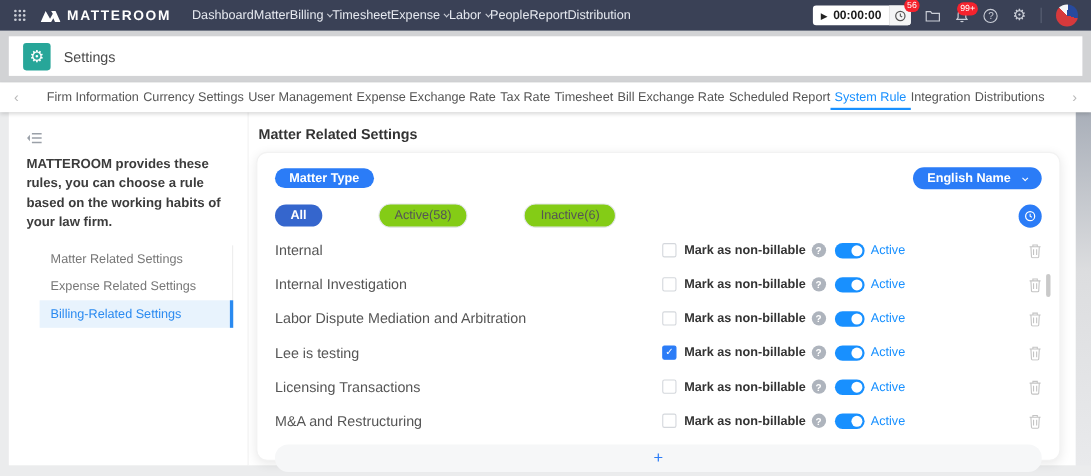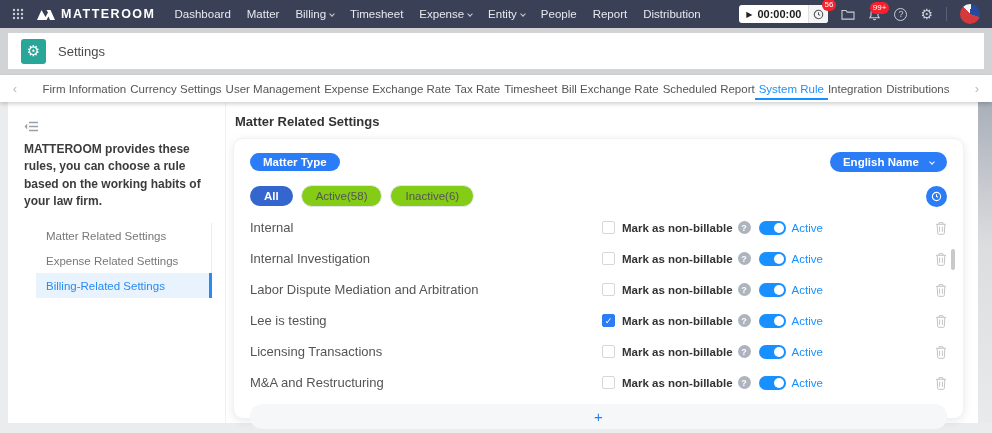--- a/index.html
+++ b/index.html
@@ -3,21 +3,21 @@
 <meta charset="utf-8">
 <style>
   * { margin:0; padding:0; box-sizing:border-box; }
   html,body { width:992px; height:433px; overflow:hidden; }
   body { background:#ebeced; font-family:"Liberation Sans","DejaVu Sans",sans-serif; }
 
   
   .topnav { height:28px; background:#3a4156; display:flex; align-items:center; padding:0 12px; }
   .nav-left { display:flex; align-items:center; gap:13px; flex:1; }
   .logo { display:flex; align-items:center; gap:6px; color:#fff; font-weight:700; font-size:12.5px; letter-spacing:1.5px; }
-  .nav-items { display:flex; gap:16px; margin-left:6px; }
+  .nav-items { display:flex; margin-left:6px; }
   .nav-item { color:#e6e9f0; font-size:11.5px; cursor:pointer; white-space:nowrap; }
   .chev { display:inline-block; width:4px; height:4px; border-right:1.2px solid #c9cdd6; border-bottom:1.2px solid #c9cdd6; transform:rotate(45deg); margin-left:4px; vertical-align:2px; }
   .nav-right { display:flex; align-items:center; gap:13px; }
   .timer { display:flex; align-items:stretch; background:#fff; border-radius:3px; height:18px; position:relative; }
   .timer-main { display:flex; align-items:center; gap:5px; padding:0 7px; }
   .play { font-size:8px; color:#222; }
   .timer-text { font-size:11px; font-weight:700; color:#1a1a1a; }
   .timer-clock { width:20px; display:flex; align-items:center; justify-content:center; border-left:1px solid #e0e0e0; background:#f4f5f6; border-radius:0 3px 3px 0; }
   .badge { position:absolute; top:-6px; right:-8px; background:#f5222d; color:#fff; font-size:8px; line-height:1; padding:2px 3px; border-radius:8px; min-width:12px; text-align:center; }
   .icon-btn { position:relative; display:flex; align-items:center; cursor:pointer; }
@@ -51,21 +51,21 @@
   .sb-item { font-size:11.5px; color:#777; padding:7px 10px 6px; cursor:pointer; }
   .sb-item.active { background:#e8f3fd; color:#2a8af0; border-right:3px solid #2a8af0; margin-right:-1px; }
 
   .main { flex:1; background:#fff; border-left:1px solid #f0f0f0; padding:12px 14px 0 7px; }
   .main-title { font-size:13px; font-weight:600; color:#333; margin-left:2px; }
   .card { margin-top:9px; background:#fff; border:1px solid #f2f2f2; border-radius:10px; box-shadow:0 2px 10px rgba(0,0,0,.09); padding:13px 16px 10px; position:relative; height:281px; }
   .card-head { display:flex; justify-content:space-between; align-items:center; }
   .pill-blue { background:#2b7cf7; color:#fff; font-size:11.5px; font-weight:600; padding:3px 13px; border-radius:11px; }
   .lang-pill { display:flex; align-items:center; gap:7px; background:#2b7cf7; color:#fff; font-size:11.5px; font-weight:600; padding:4px 13px; border-radius:13px; cursor:pointer; }
   .lang-pill .chev { border-color:#fff; }
-  .filter-row { display:flex; align-items:center; margin-top:13px; }
+  .filter-row { display:flex; align-items:center; margin-top:13px;gap:43px; }
   .fpill { font-size:11.5px; padding:4px 14px; border-radius:12px; cursor:pointer; margin-right:8px; }
   .fpill.on { background:#3566cd; color:#fff; font-weight:600; }
   .fpill.off { background:#84cc16; color:#555; border:1px solid #e3e6eb; }
   .history-btn { margin-left:auto; width:21px; height:21px; border-radius:50%; background:#2b7cf7; display:flex; align-items:center; justify-content:center; cursor:pointer; }
 
   .rows { margin-top:5px; }
   .row { display:flex; align-items:center; height:31px; }
   .row-name { flex:0 0 352px; font-size:13px; color:#555; }
   .checkbox { width:13px; height:13px; border:1px solid #d4d7dc; border-radius:2px; background:#fff; cursor:pointer; display:flex; align-items:center; justify-content:center; }
   .checkbox.checked { background:#2b7cf7; border-color:#2b7cf7; }
@@ -108,21 +108,21 @@
           <path d="M0 11 L4.5 1 L8.5 8 L11 3.5 L9.5 1 L13.5 1 L18 11 L13 11 L11.5 7.5 L9.5 11 Z" fill="#fff"></path>
         </svg>
       <span>MATTEROOM</span>
     </span>
     <span class="nav-items">
       <span class="nav-item">Dashboard</span>
       <span class="nav-item">Matter</span>
       <span class="nav-item"><span>Billing</span><i class="chev"></i></span>
       <span class="nav-item">Timesheet</span>
       <span class="nav-item"><span>Expense</span><i class="chev"></i></span>
-      <span class="nav-item"><span>Entity</span><i class="chev"></i></span>
+      <span class="nav-item"><span>Labor</span><i class="chev"></i></span>
       <span class="nav-item">People</span>
       <span class="nav-item">Report</span>
       <span class="nav-item">Distribution</span>
     </span>
   </div>
   <div class="nav-right">
     <span class="timer">
       <span class="timer-main">
         <span class="play">▶</span>
         <span class="timer-text">00:00:00</span>

